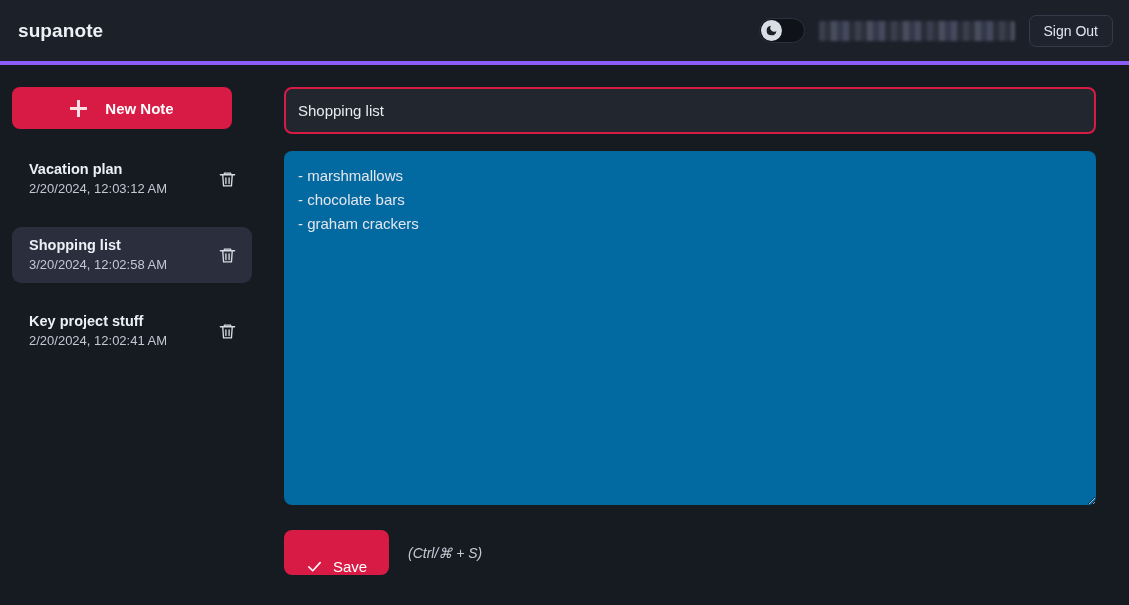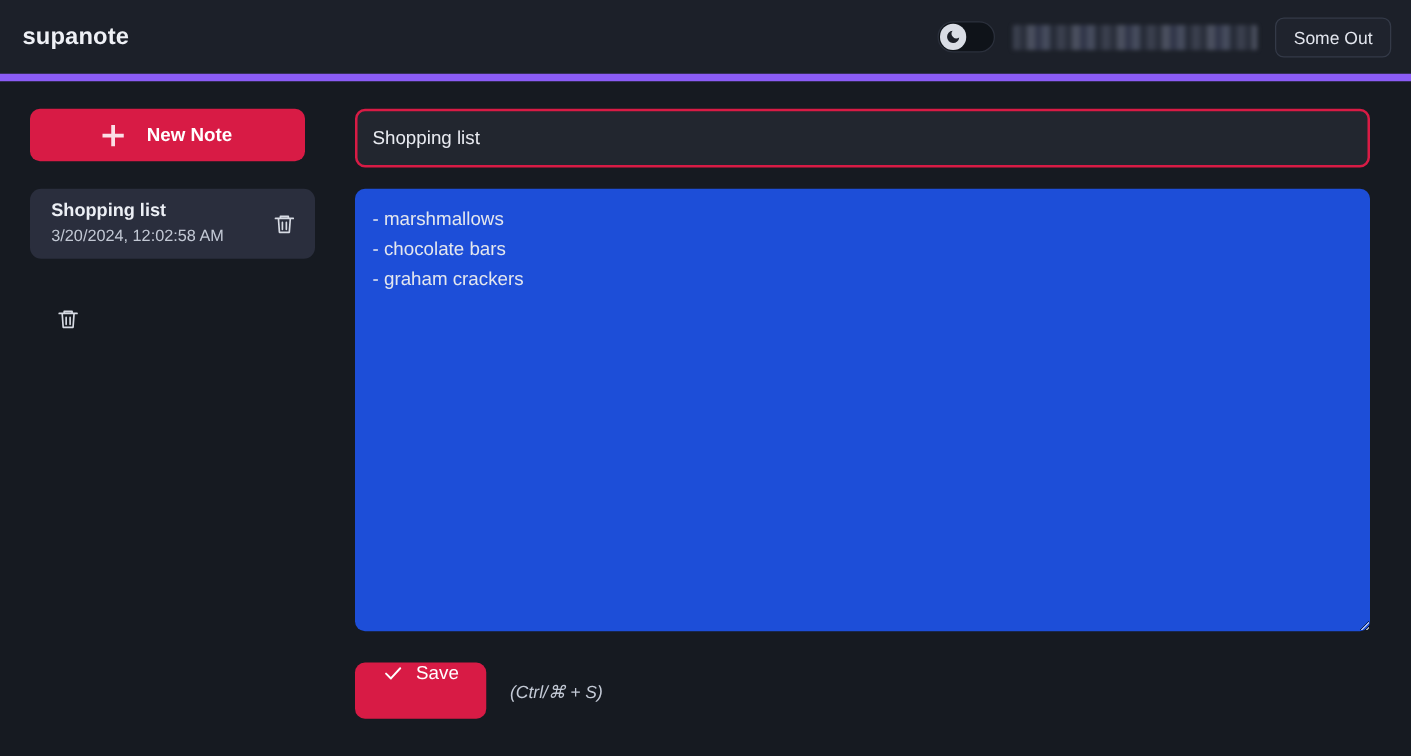--- a/index.html
+++ b/index.html
@@ -19,21 +19,21 @@
   }
 
   
   .header {
     height: 65px;
     background: #1c2029;
     display: flex;
     align-items: center;
     justify-content: space-between;
     padding: 0 16px 0 18px;
-    border-bottom: 6px solid #8b5cf6;
+    border-bottom: 4px solid #8b5cf6;
   }
 
   .brand {
     font-size: 19px;
     font-weight: bold;
     color: #eef0f5;
     letter-spacing: 0.1px;
   }
 
   .header-right {
@@ -105,21 +105,21 @@
   
   .layout {
     display: flex;
     height: 540px;
   }
 
   
   .sidebar {
     width: 268px;
     flex: none;
-    padding: 22px 16px 0 24px;
+    padding: 22px 16px 0 12px;
   }
 
   .new-note-btn {
     width: 220px;
     height: 42px;
     background: #d81b45;
     border: none;
     border-radius: 8px;
     color: #ffffff;
     font-family: "Liberation Sans", sans-serif;
@@ -206,21 +206,21 @@
     padding: 0 12px;
     outline: none;
     caret-color: #e9ebf1;
   }
   .title-input::placeholder { color: #79808f; }
 
   .body-textarea {
     width: 100%;
     height: 354px;
     margin-top: 17px;
-    background: #1d4ed8;
+    background: #0369a1;
     border: none;
     border-radius: 8px;
     color: #e4e7ee;
     font-family: "Liberation Sans", sans-serif;
     font-size: 15px;
     line-height: 24px;
     padding: 13px 14px;
     outline: none;
     resize: vertical;
   }
@@ -236,21 +236,21 @@
   .save-btn {
     width: 105px;
     height: 45px;
     background: #d81b45;
     border: none;
     border-radius: 8px;
     color: #ffffff;
     font-family: "Liberation Sans", sans-serif;
     font-size: 15px;
     display: flex;
-    align-items: flex-start;
+    align-items: flex-end;
     justify-content: center;
     gap: 10px;
     cursor: pointer;
   }
   .check-icon { display: block; flex: none; }
 
   .shortcut-hint {
     font-size: 14px;
     color: #c3c9d5;
     font-style: italic;
@@ -269,52 +269,69 @@
         <svg width="13" height="13" viewBox="0 0 24 24" aria-hidden="true">
           <path d="M21 12.8A9 9 0 1 1 11.2 3a7 7 0 0 0 9.8 9.8z" fill="#1b1f28"></path>
         </svg>
       </div>
     </div>
 
     <div class="user-email">
       <span></span>
     </div>
 
-    <button class="signout-btn">Some Out</button>
+    <button class="signout-btn">Sign Out</button>
   </div>
 </div>
 
 <div class="layout">
 
   <div class="sidebar">
 
     <button class="new-note-btn">
       <span class="plus-icon"></span>
       <span>New Note</span>
     </button>
 
     <ul class="note-list">
 
+      <li class="note-item">
+        <div class="note-text">
+          <div class="note-title">Vacation plan</div>
+          <div class="note-date">2/20/2024, 12:03:12 AM</div>
+        </div>
+        <button class="trash-btn">
+          <span>
+            <svg width="19" height="19" viewBox="0 0 24 24" fill="none" stroke="#d6dae3" stroke-width="1.7" stroke-linecap="round" stroke-linejoin="round">
+              <path d="M3 6h18M8 6V4h8v2M6 6l1 14h10l1-14M10 10v7M14 10v7"></path>
+            </svg>
+          </span>
+        </button>
+      </li>
 
       <li class="note-item selected">
         <div class="note-text">
           <div class="note-title">Shopping list</div>
           <div class="note-date">3/20/2024, 12:02:58 AM</div>
         </div>
         <button class="trash-btn">
           <span>
             <svg width="19" height="19" viewBox="0 0 24 24" fill="none" stroke="#d6dae3" stroke-width="1.7" stroke-linecap="round" stroke-linejoin="round">
               <path d="M3 6h18M8 6V4h8v2M6 6l1 14h10l1-14M10 10v7M14 10v7"></path>
             </svg>
           </span>
         </button>
       </li>
 
 
       <li class="note-item">
+        <div class="note-text">
+          <div class="note-title">Key project stuff</div>
+          <div class="note-date">2/20/2024, 12:02:41 AM</div>
+        </div>
         <button class="trash-btn">
           <span>
             <svg width="19" height="19" viewBox="0 0 24 24" fill="none" stroke="#d6dae3" stroke-width="1.7" stroke-linecap="round" stroke-linejoin="round">
               <path d="M3 6h18M8 6V4h8v2M6 6l1 14h10l1-14M10 10v7M14 10v7"></path>
             </svg>
           </span>
         </button>
       </li>
 
     </ul>

